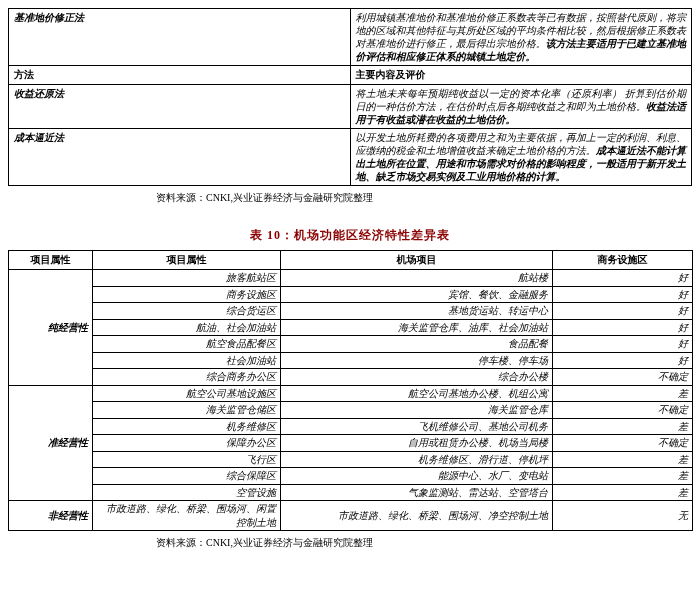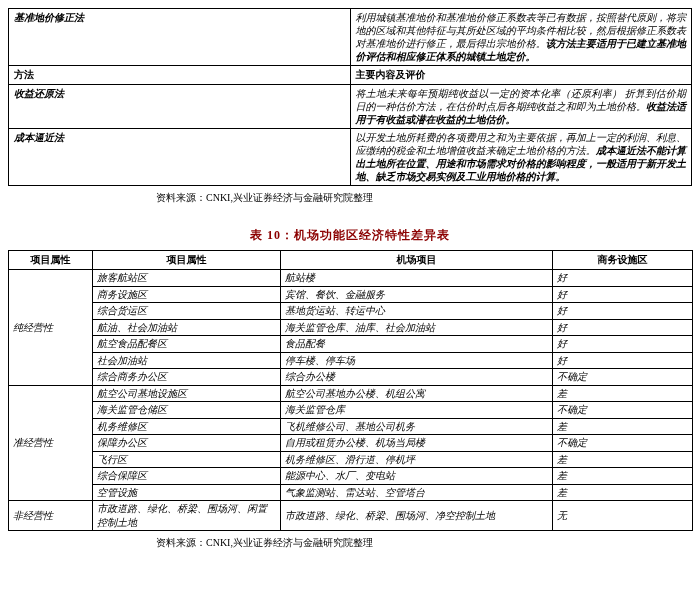--- a/index.html
+++ b/index.html
@@ -23,22 +23,22 @@
   .t9 .method { font-weight:bold; font-style:italic; }
   .t9 .content { font-style:italic; line-height:1.3; text-align:justify; }
   .t9 .content .b { font-weight:bold; }
 
   
   .source { font-size:10px; font-weight:normal; margin:5px 0 4px 148px; }
   .gap { height:14px; }
 
   
   .t10 th { text-align:center; font-weight:bold; vertical-align:middle; }
-  .t10 td { text-align:left; font-style:italic; vertical-align:middle; line-height:1.35; padding:1px 4px; }
-  .t10 .attr { font-weight:normal;margin-left:16px; }
+  .t10 td { text-align:right; font-style:italic; vertical-align:middle; line-height:1.35; padding:1px 4px; }
+  .t10 .attr { font-weight:bold;margin-left:16px; }
   .t10 .c-attr { width:84px; }
   .t10 .c-zone { width:188px; }
   .t10 .c-proj { width:272px; }
   .t10 .c-prof { width:140px; }
 </style>
 </head>
 <body>
 
 <div class="page">
 

